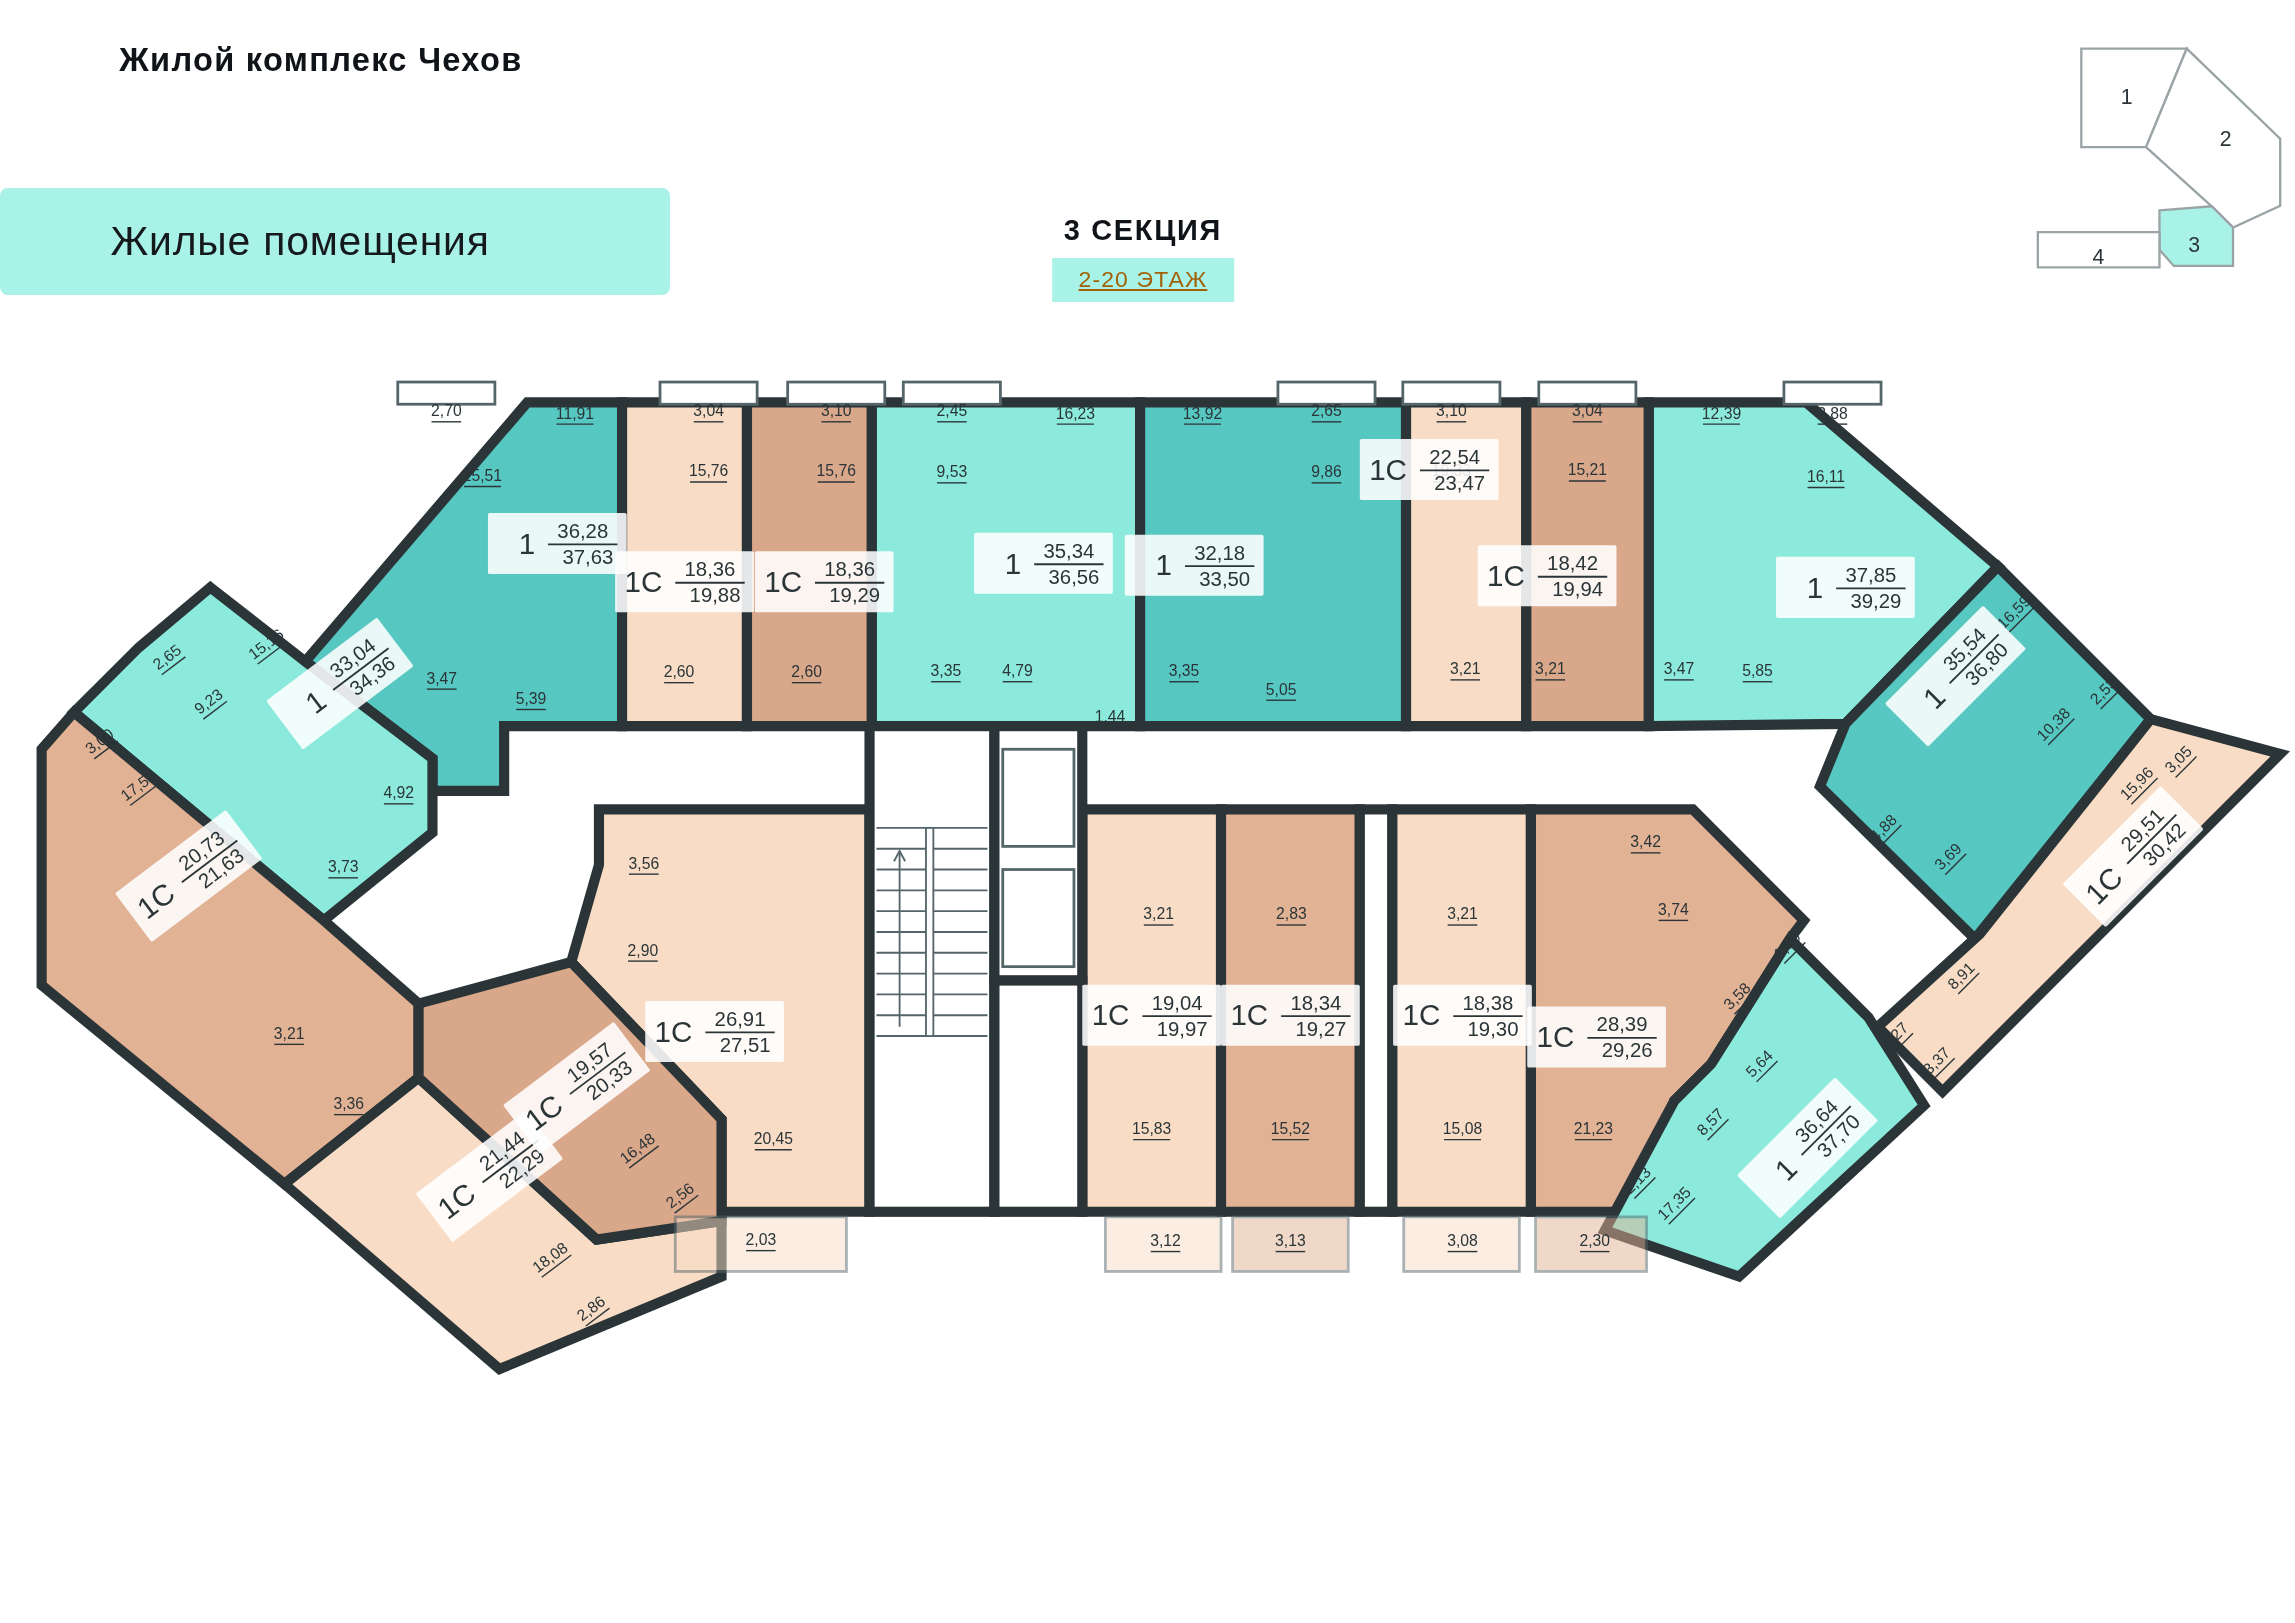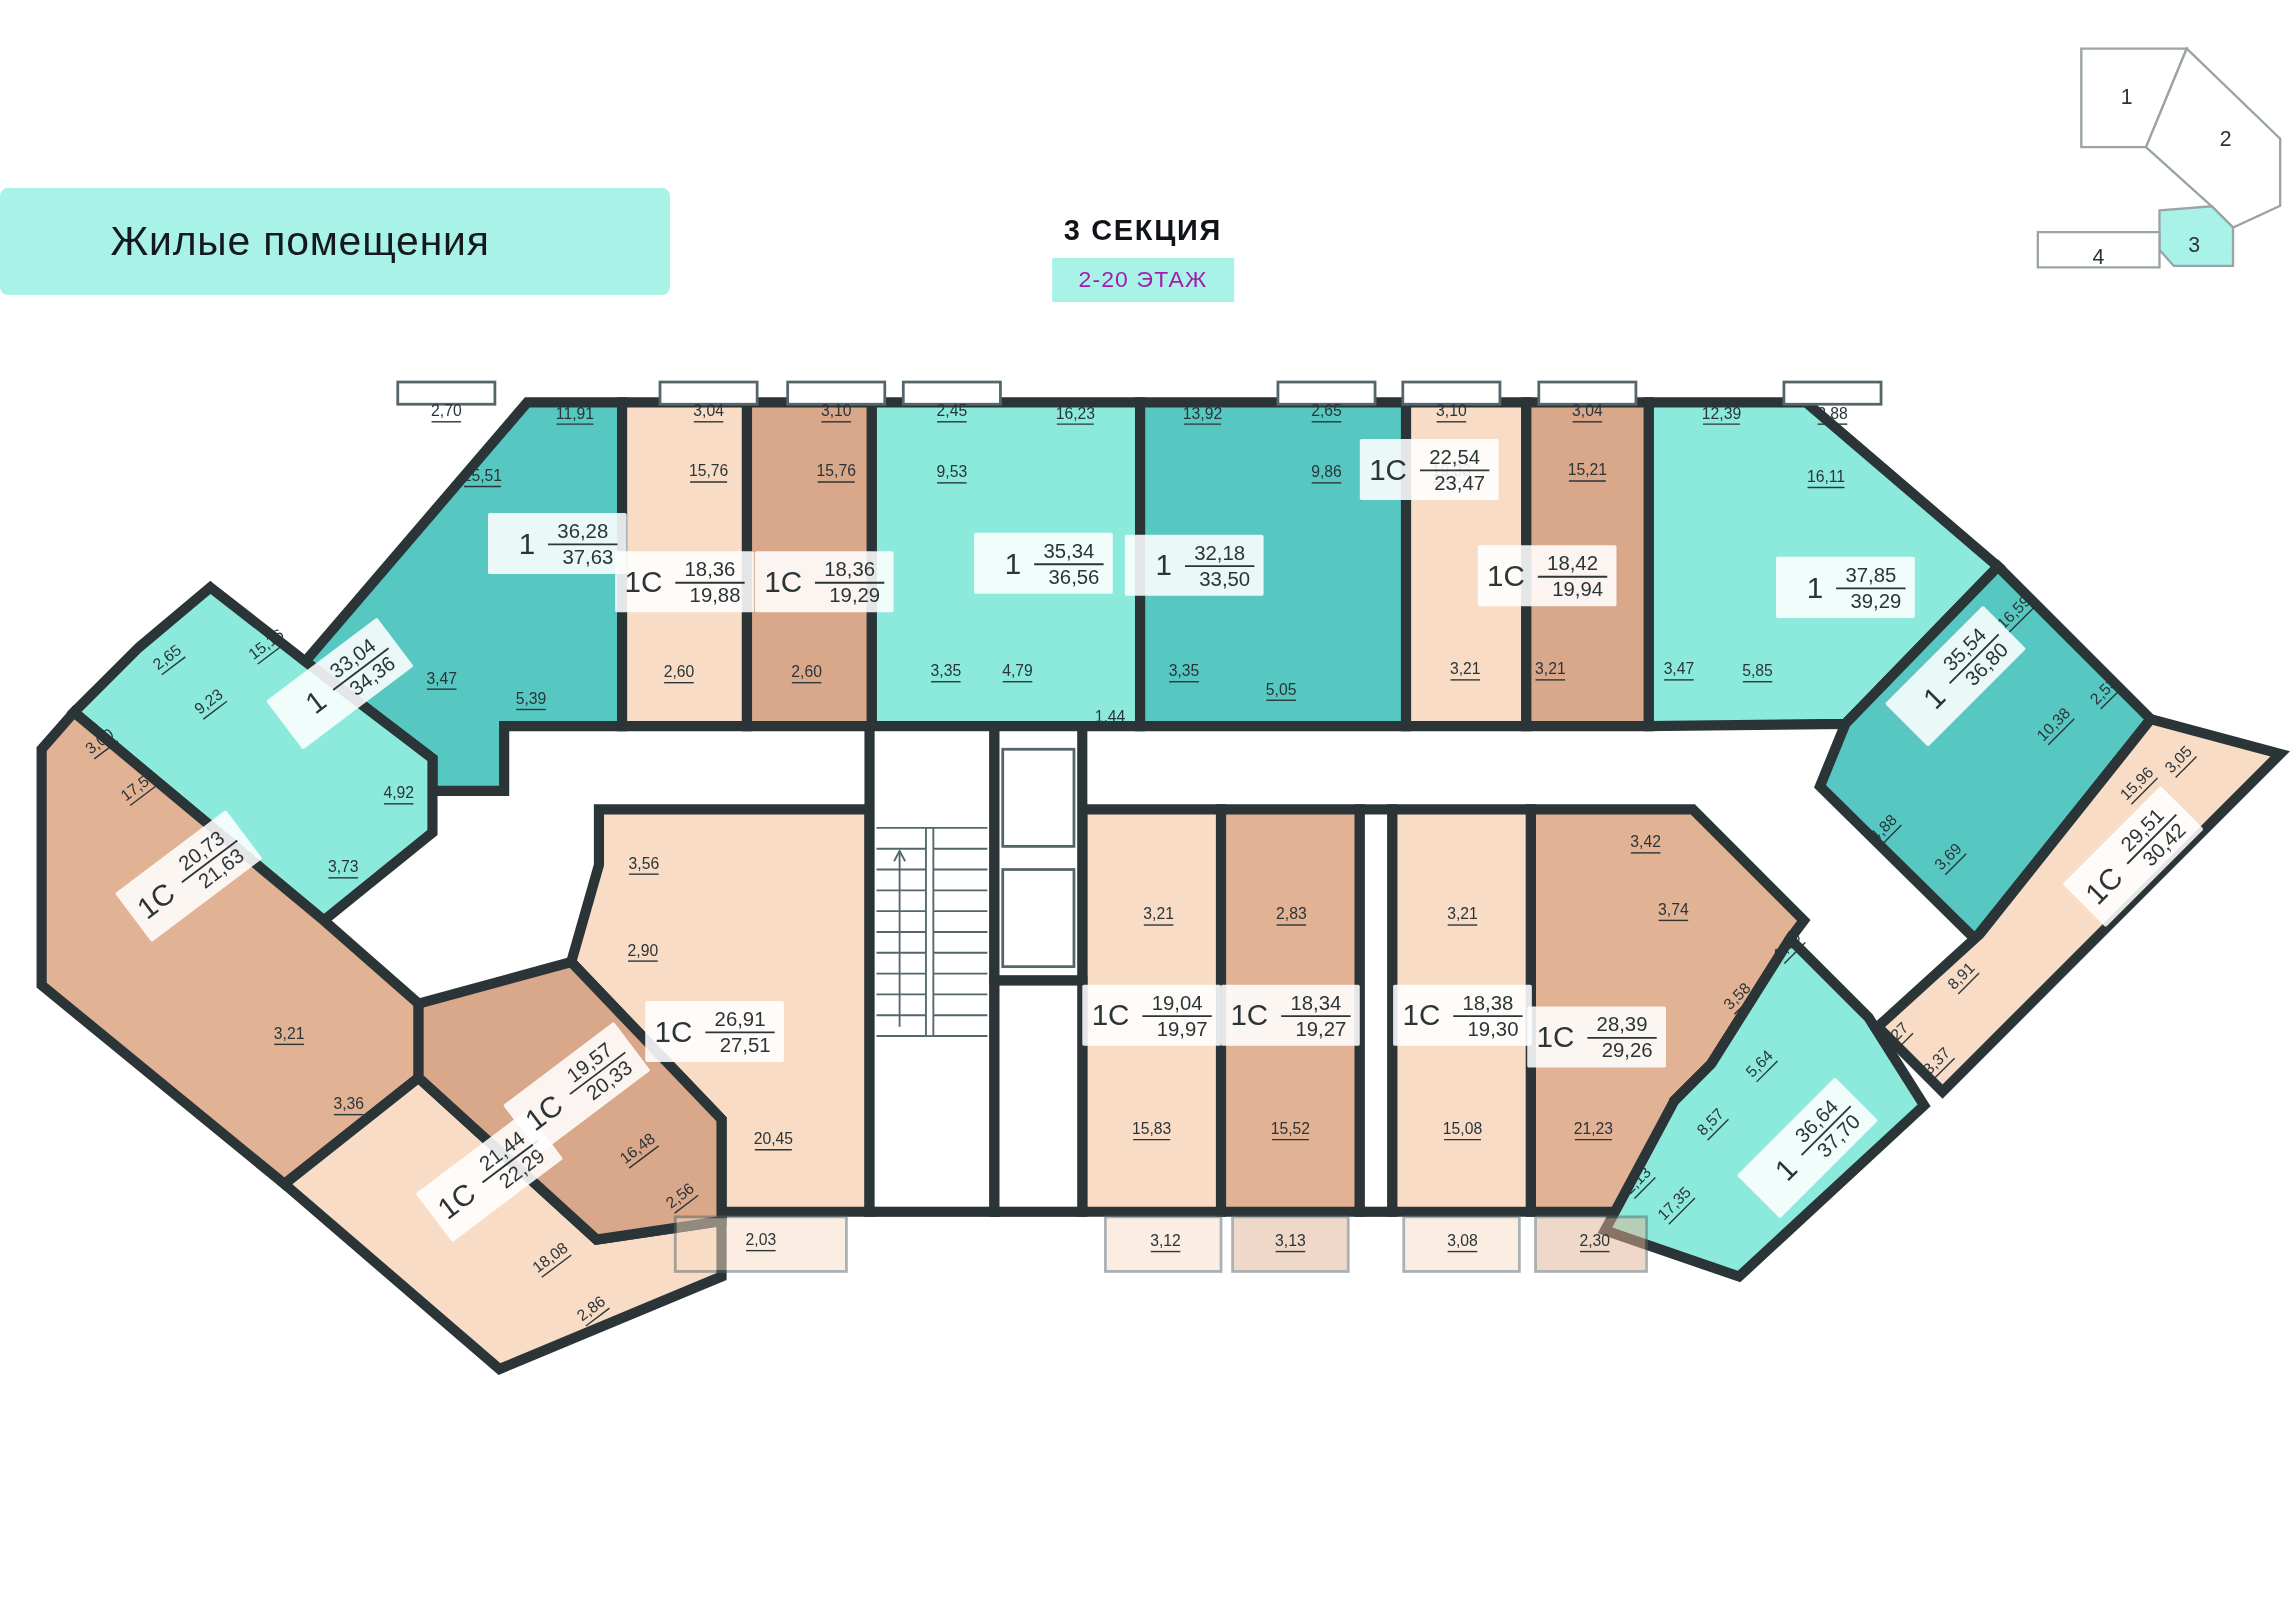--- a/index.html
+++ b/index.html
@@ -3,21 +3,21 @@
 <meta charset="utf-8">
 <style>
   html,body{margin:0;padding:0;background:#ffffff;font-family:"Liberation Sans",sans-serif;}
   .page{position:relative;width:100%;aspect-ratio:4962/3509;overflow:hidden;}
   #plan-svg{position:absolute;inset:0;width:100%;height:100%;display:block;}
   .hdr-title{position:absolute;left:5.2%;top:2.6%;font-size:1.42vw;font-weight:bold;color:#101418;letter-spacing:.04em;}
   .banner{position:absolute;left:0;top:11.6%;width:29.2%;height:6.6%;display:flex;align-items:center;}
   .banner span{font-size:1.78vw;font-weight:300;color:#15191c;margin-left:16.5%;letter-spacing:.02em;}
   .sec-wrap{position:absolute;left:49.8%;top:13.2%;transform:translateX(-50%);text-align:center;}
   .sec-title{font-size:1.26vw;font-weight:bold;color:#101418;letter-spacing:.06em;}
-  .sec-badge{margin-top:.45vw;padding:.38vw 1.15vw;display:inline-block;font-size:1.0vw;color:#a21caf;letter-spacing:.05em;}
+  .sec-badge{margin-top:.45vw;padding:.38vw 1.15vw;display:inline-block;font-size:1.0vw;color:#a16207;letter-spacing:.05em;text-decoration:underline;}
   text{font-family:"Liberation Sans","DejaVu Sans",sans-serif;}
 </style>
 </head>
 <body>
 
 <div class="page">
   <svg id="plan-svg" viewBox="0 0 4962 3509" preserveAspectRatio="xMidYMid meet">
       <polygon points="1345,870 1345,1570 1090,1570 1090,1710 935,1710 935,1640 660,1430 1140,870" fill="#57c7c1" stroke="#2b3538" stroke-width="22" stroke-linejoin="miter"></polygon>
       <polygon points="455,1270 660,1430 935,1640 935,1800 700,1990 160,1540 300,1400" fill="#8beadc" stroke="#2b3538" stroke-width="22" stroke-linejoin="miter"></polygon>
       <polygon points="160,1540 700,1990 905,2170 905,2330 615,2560 90,2130 90,1620" fill="#e2b295" stroke="#2b3538" stroke-width="22" stroke-linejoin="miter"></polygon>
@@ -539,20 +539,21 @@
       </g>
       <g>
         <polygon points="4669,455 4782,446 4828,492 4828,575 4700,575 4669,540" fill="#a9f2e8" stroke="#9aa4a6" stroke-width="5" stroke-linejoin="miter"></polygon>
         <text x="4744" y="544" text-anchor="middle" font-size="46" fill="#2b3538">3</text>
       </g>
       <g>
         <polygon points="4406,502 4669,502 4669,578 4406,578" fill="#ffffff" stroke="#9aa4a6" stroke-width="5" stroke-linejoin="miter"></polygon>
         <text x="4537" y="570" text-anchor="middle" font-size="46" fill="#2b3538">4</text>
       </g>
     </svg>
+  <div class="hdr-title">Жилой комплекс Чехов</div>
   <div class="banner" style="background: rgb(169, 242, 232); border-radius: 8px;">
     <span>Жилые помещения</span>
   </div>
   <div class="sec-wrap">
     <div class="sec-title">3 СЕКЦИЯ</div>
     <div class="sec-badge" style="background: rgb(169, 242, 232);">2-20 ЭТАЖ</div>
   </div>
 </div>
 
 

